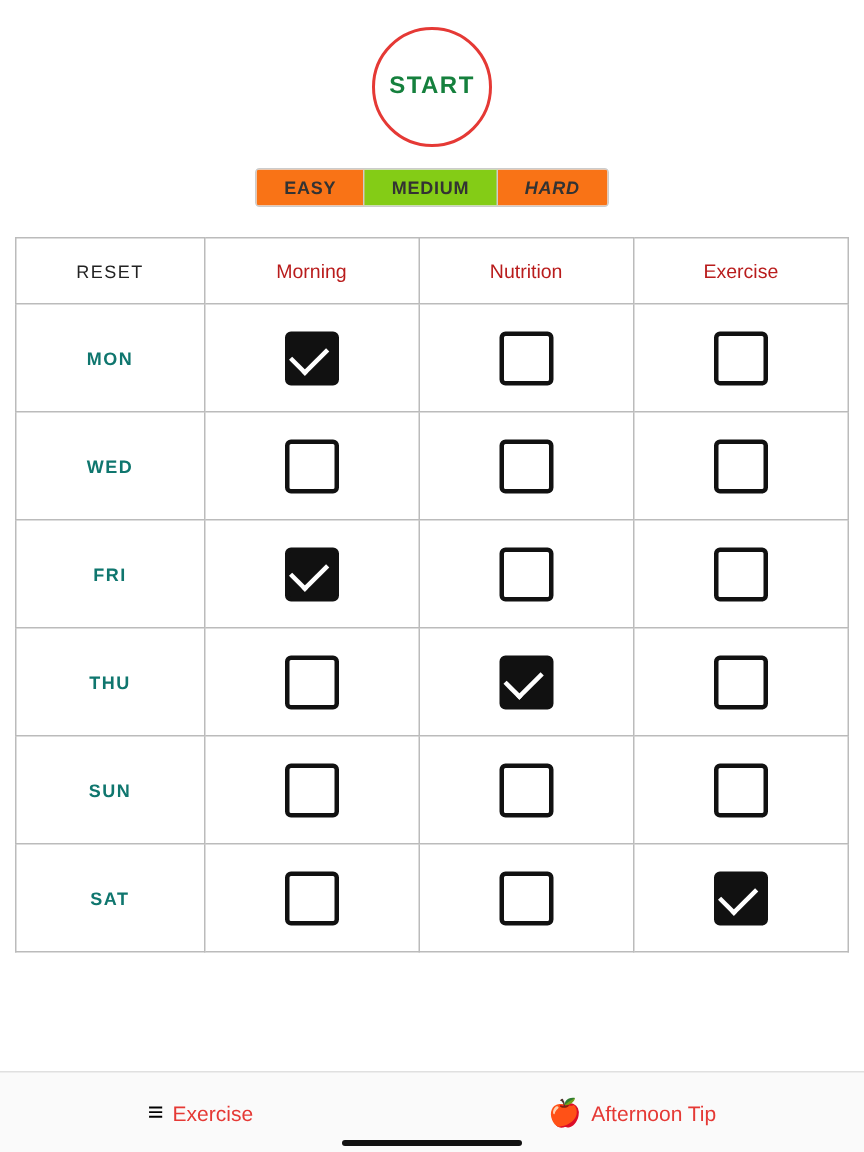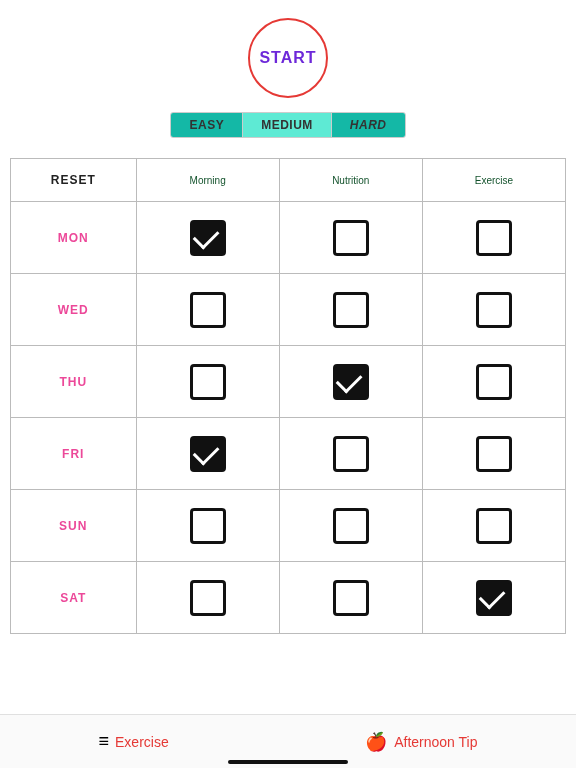--- a/index.html
+++ b/index.html
@@ -23,21 +23,21 @@
       padding-top: 18px;
       padding-bottom: 10px;
     }
 
     .start-button {
       width: 80px;
       height: 80px;
       border-radius: 50%;
       border: 2.5px solid #e53935;
       background: #fff;
-      color: #6d28d9;
+      color: #15803d;
       font-size: 16px;
       font-weight: 700;
       letter-spacing: 1px;
       cursor: pointer;
       display: flex;
       align-items: center;
       justify-content: center;
       margin-bottom: 14px;
     }
 
@@ -46,73 +46,73 @@
       border: 1px solid #ccc;
       border-radius: 3px;
       overflow: hidden;
       margin-bottom: 10px;
     }
 
     .diff-btn {
       padding: 5px 18px;
       font-size: 12px;
       font-weight: 600;
-      background: #14b8a6;
+      background: #f97316;
       color: #333;
       border: none;
       border-right: 1px solid #ccc;
       cursor: pointer;
       letter-spacing: 0.5px;
     }
     .diff-btn:last-child { border-right: none; font-style: italic; }
     .diff-btn.active {
-      background: #5eead4;
+      background: #84cc16;
     }
 
     
     .schedule-table {
       width: 556px;
       border-collapse: collapse;
       border: 1px solid #bbb;
       flex-shrink: 0;
     }
 
     .schedule-table th,
     .schedule-table td {
       border: 1px solid #bbb;
       text-align: center;
       vertical-align: middle;
     }
 
     .schedule-table thead tr th {
       padding: 14px 0;
-      font-size: 10px;
+      font-size: 13px;
       font-weight: 500;
-      color: #14532d;
+      color: #b91c1c;
       background: #fff;
     }
 
     .schedule-table thead tr th.reset-col {
       font-size: 12px;
-      font-weight: 700;
+      font-weight: 400;
       letter-spacing: 1px;
       color: #222;
       width: 100px;
     }
 
     .schedule-table tbody tr td {
       height: 72px;
       width: 114px;
     }
 
     .schedule-table tbody tr td.day-label {
       font-size: 12px;
       font-weight: 700;
       letter-spacing: 1px;
-      color: #ec4899;
+      color: #0f766e;
       width: 100px;
     }
 
     .checkbox-cell {
       display: flex;
       align-items: center;
       justify-content: center;
       width: 100%;
       height: 100%;
     }
@@ -248,47 +248,47 @@
               <div class="cb-box"></div>
             </div>
           </td>
           <td>
             <div class="checkbox-cell">
               <div class="cb-box"></div>
             </div>
           </td>
         </tr>
         <tr>
+          <td class="day-label">FRI</td>
+          <td>
+            <div class="checkbox-cell">
+              <div class="cb-box checked"></div>
+            </div>
+          </td>
+          <td>
+            <div class="checkbox-cell">
+              <div class="cb-box"></div>
+            </div>
+          </td>
+          <td>
+            <div class="checkbox-cell">
+              <div class="cb-box"></div>
+            </div>
+          </td>
+        </tr>
+        <tr>
           <td class="day-label">THU</td>
           <td>
             <div class="checkbox-cell">
               <div class="cb-box"></div>
             </div>
           </td>
           <td>
             <div class="checkbox-cell">
               <div class="cb-box checked"></div>
-            </div>
-          </td>
-          <td>
-            <div class="checkbox-cell">
-              <div class="cb-box"></div>
-            </div>
-          </td>
-        </tr>
-        <tr>
-          <td class="day-label">FRI</td>
-          <td>
-            <div class="checkbox-cell">
-              <div class="cb-box checked"></div>
-            </div>
-          </td>
-          <td>
-            <div class="checkbox-cell">
-              <div class="cb-box"></div>
             </div>
           </td>
           <td>
             <div class="checkbox-cell">
               <div class="cb-box"></div>
             </div>
           </td>
         </tr>
         <tr>
           <td class="day-label">SUN</td>

